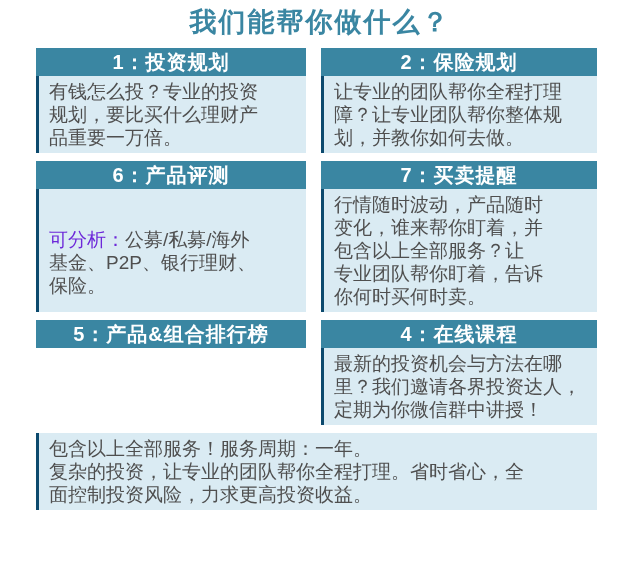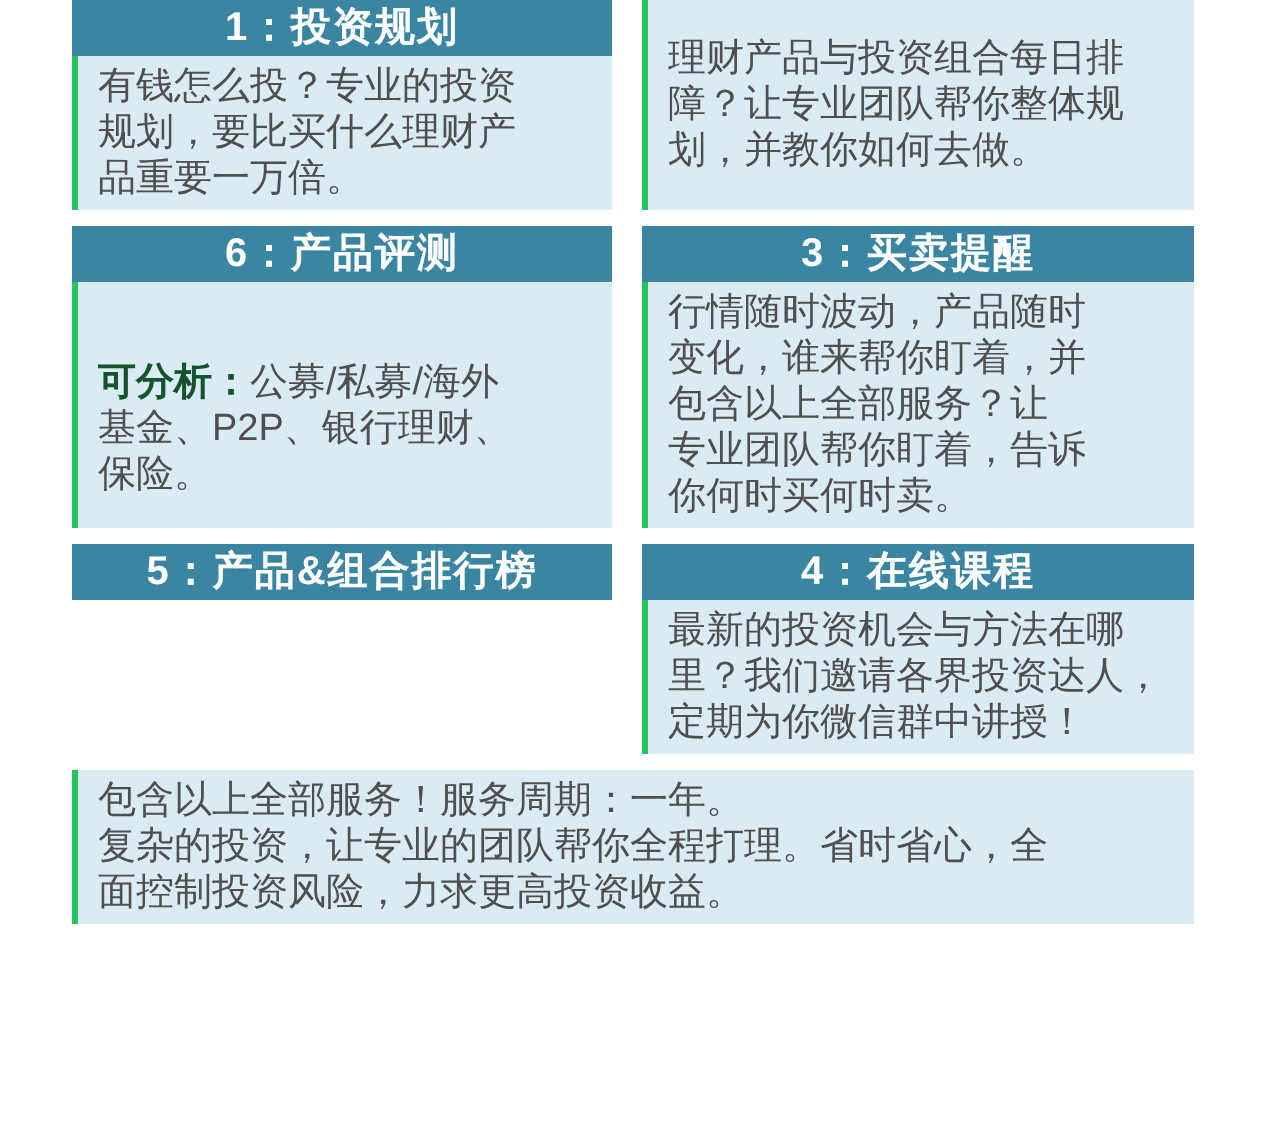--- a/index.html
+++ b/index.html
@@ -43,72 +43,74 @@
     text-align: center;
     font-size: 20px;
     font-weight: bold;
     letter-spacing: 1px;
     padding: 3px 0 3px 0;
     line-height: 22px;
   }
   .card-body {
     flex: 1;
     background: #daebf3;
-    border-left: 3px solid #22c55e;
+    border-left: 3px solid #0c4a6e;
     color: #4f4f4f;
     font-size: 19px;
     line-height: 23px;
     padding: 4px 10px;
     white-space: pre-line;
     display: flex;
     align-items: center;
   }
   .card-body .bold {
-    font-weight: bold;
-    color: #14532d;
+    font-weight: normal;
+    color: #6d28d9;
   }
 </style>
 </head>
 <body>
 
 <div class="page">
 
+  <h1 class="page-title">我们能帮你做什么？</h1>
 
   <div class="grid">
 
     <div class="card">
       <div class="card-header">1：投资规划</div>
       <div class="card-body">
         <div><span>有钱怎么投？专业的投资
 规划，要比买什么理财产
 品重要一万倍。</span></div>
       </div>
     </div>
 
     <div class="card">
+      <div class="card-header">2：保险规划</div>
       <div class="card-body">
-        <div><span>理财产品与投资组合每日排
+        <div><span>让专业的团队帮你全程打理
 障？让专业团队帮你整体规
 划，并教你如何去做。</span></div>
       </div>
     </div>
 
     <div class="card">
       <div class="card-header">6：产品评测</div>
       <div class="card-body">
         <div>
           <span class="bold">可分析：</span><span>公募/私募/海外
 基金、P2P、银行理财、
 保险。</span>
         </div>
       </div>
     </div>
 
     <div class="card">
-      <div class="card-header">3：买卖提醒</div>
+      <div class="card-header">7：买卖提醒</div>
       <div class="card-body">
         <div><span>行情随时波动，产品随时
 变化，谁来帮你盯着，并
 包含以上全部服务？让
 专业团队帮你盯着，告诉
 你何时买何时卖。</span></div>
       </div>
     </div>
 
     <div class="card">

